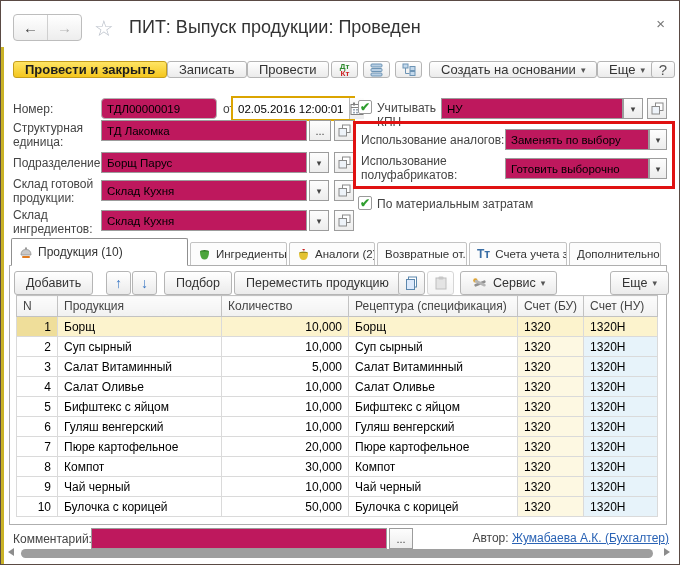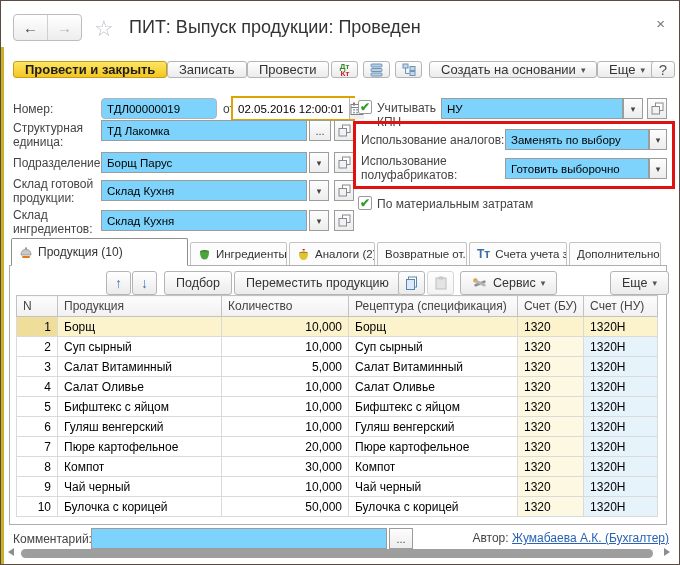--- a/index.html
+++ b/index.html
@@ -18,21 +18,21 @@
   
   .btn{position:absolute;height:17px;display:inline-flex;align-items:center;justify-content:center;gap:5px;background:linear-gradient(#ffffff,#ebebeb);border:1px solid #b5b5b5;border-radius:3px;font-size:13px;color:#333;box-sizing:border-box;padding:0 11px;white-space:nowrap;}
   .btn.primary{background:linear-gradient(#ffe564,#f4c61e);border-color:#c59e1b;font-weight:bold;color:#1d1d1d;}
   .btn.iconbtn{width:27px;padding:0;}
   .caret{font-size:9px;color:#555;}
   .dtkt{display:flex;flex-direction:column;font-size:8px;font-weight:bold;line-height:7px;}
   .dtkt .dt{color:#2e8b2e;align-self:flex-start;}
   .dtkt .kt{color:#cc2222;align-self:flex-end;}
 
   
-  .field{position:absolute;height:21px;border:1px solid #9c9c9c;background:#7dd3fc;font-size:11.5px;color:#000;display:flex;align-items:center;padding:0 5px;box-sizing:border-box;overflow:hidden;white-space:nowrap;}
+  .field{position:absolute;height:21px;border:1px solid #9c9c9c;background:#be185d;font-size:11.5px;color:#000;display:flex;align-items:center;padding:0 5px;box-sizing:border-box;overflow:hidden;white-space:nowrap;}
   .field.rounded{border-radius:4px;border-color:#b3b3b3;}
   .sidebtn{position:absolute;height:21px;border:1px solid #9c9c9c;background:linear-gradient(#fdfdfd,#ededed);display:flex;align-items:center;justify-content:center;font-size:9px;color:#444;box-sizing:border-box;}
   .datewrap{position:absolute;border:2px solid #dba400;display:flex;align-items:stretch;background:#fff;box-sizing:border-box;height:25px;}
   .datewrap .dval{flex:1;display:flex;align-items:center;padding:0 5px;font-size:11.5px;color:#000;white-space:nowrap;}
   .datewrap .calbtn{width:22px;display:flex;align-items:center;justify-content:center;border-left:1px solid #b5b5b5;background:linear-gradient(#fdfdfd,#ededed);}
   .cb{position:absolute;width:14px;height:14px;border:1px solid #9a9a9a;border-radius:2px;background:#fff;display:flex;align-items:center;justify-content:center;font-size:12px;line-height:12px;color:#2f9e2f;font-weight:bold;box-sizing:border-box;}
   .redframe{position:absolute;left:352px;top:120px;width:322px;height:68px;border:3px solid #e01111;box-sizing:border-box;}
 
   
   .tabstrip{position:absolute;left:10px;top:237px;height:28px;display:flex;align-items:flex-end;text-align:center;}
@@ -257,20 +257,21 @@
     <div class="tab" style="width:98px;">
       <span class="tabicon" style="color:#3a6ea5;font-weight:bold;font-size:12px;">Тт</span>
       <span>Счета учета за...</span>
     </div>
     <div class="tab" style="width:92px;">
       <span>Дополнительно</span>
     </div>
   </div>
 
   <div class="panel">
+    <div class="btn" style="left:4px;top:5px;">Добавить</div>
     <div class="btn iconbtn" style="left:96px;top:5px;width:25px;">
         <span class="bluearrow">↑</span>
       </div>
     <div class="btn iconbtn" style="left:122px;top:5px;width:25px;">
         <span class="bluearrow">↓</span>
       </div>
     <div class="btn" style="left:154px;top:5px;">Подбор</div>
     <div class="btn" style="left:224px;top:5px;">Переместить продукцию</div>
     <div class="btn iconbtn" style="left:388px;top:5px;">
       <svg width="13" height="14">

